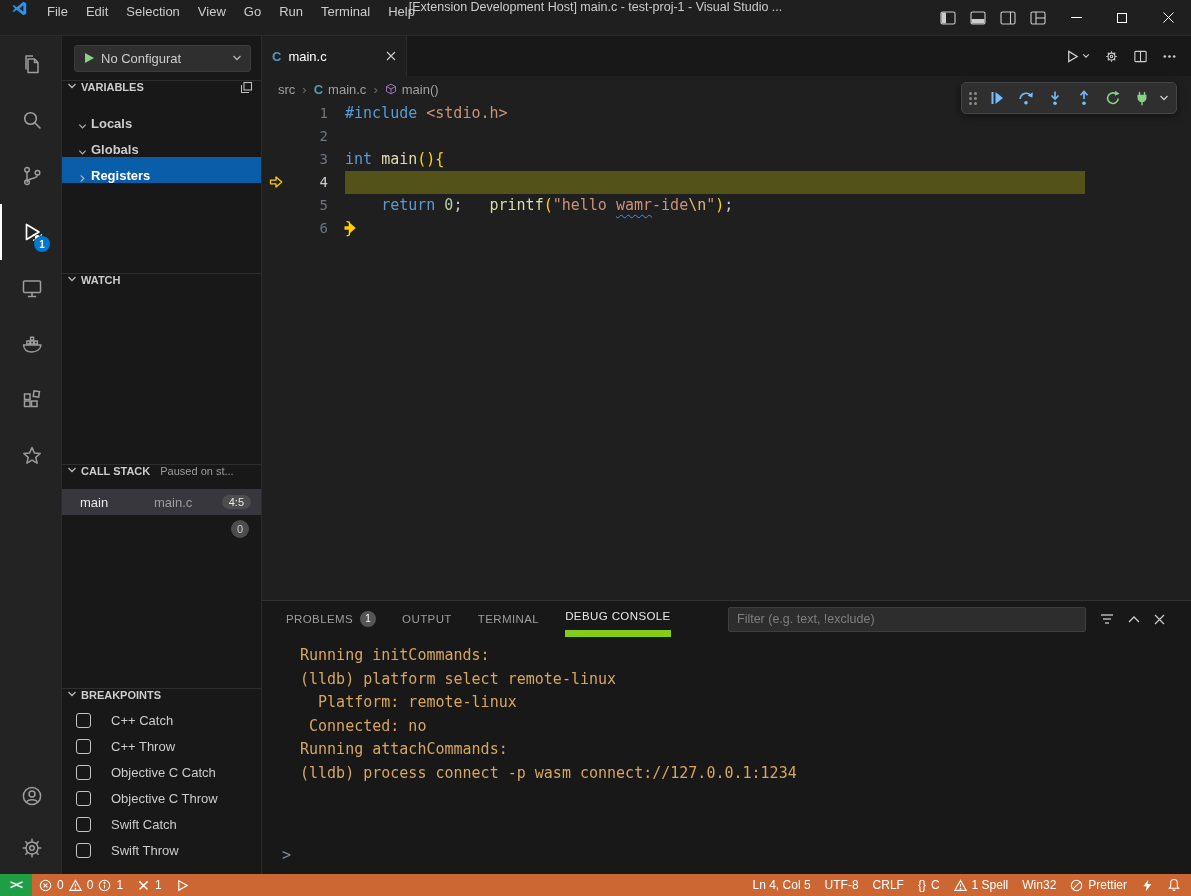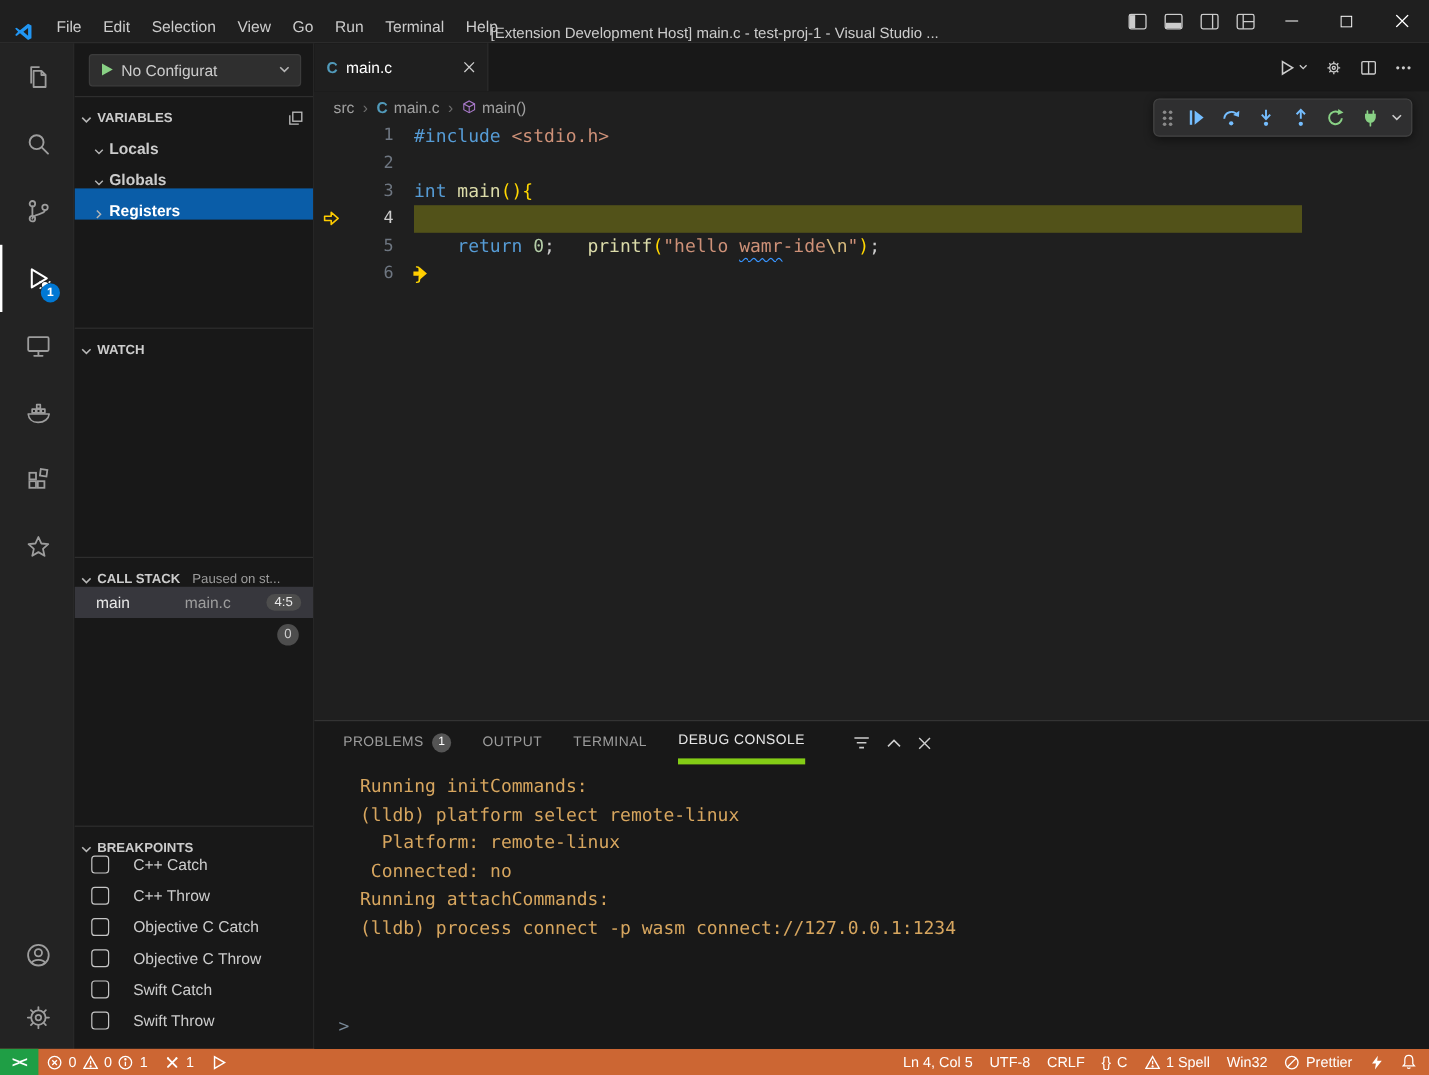--- a/index.html
+++ b/index.html
@@ -11,21 +11,21 @@
     --bracket:#ffd700; --plain:#cccccc; --console-text:#d7a65f;
     --icon-blue:#75beff; --icon-green:#89d185; --gutter-arrow:#ffcc00;
     --linenum:#6e7681; --border:#2b2b2b; --text-dim:#9d9d9d; --text:#cccccc;
   }
   *{margin:0;padding:0;box-sizing:border-box}
   body{background:#111;font-family:"Liberation Sans",sans-serif;color:var(--text)}
   .app{position:relative;width:1191px;height:896px;overflow:hidden;background:var(--editor-bg);display:flex;flex-direction:column}
   svg{display:block}
 
   
-  .titlebar{height:36px;background:var(--titlebar-bg);display:flex;align-items:flex-end;flex:none;position:relative;border-bottom:1px solid var(--border)}
+  .titlebar{height:36px;background:var(--titlebar-bg);display:flex;align-items:flex-start;flex:none;position:relative;border-bottom:1px solid var(--border)}
   .vslogo{width:38px;display:flex;justify-content:center}
   .menu-item{padding:0 9px;font-size:13px;color:#cccccc;height:24px;line-height:24px;border-radius:5px;cursor:default}
   .title-text{position:absolute;left:50%;transform:translateX(-50%);font-size:12.5px;color:#cccccc;white-space:nowrap}
   .tb-right{margin-left:auto;display:flex;align-items:center;height:100%}
   .layout-ico{width:30px;height:100%;display:flex;align-items:center;justify-content:center;color:#cccccc}
   .win-btn{width:46px;height:100%;display:flex;align-items:center;justify-content:center;color:#ffffff}
 
   
   .main{flex:1;display:flex;min-height:0}
 
@@ -36,21 +36,21 @@
   .ab-badge{position:absolute;bottom:8px;right:11px;min-width:16px;height:16px;border-radius:8px;background:var(--accent-blue);color:#fff;font-size:10px;font-weight:bold;display:flex;align-items:center;justify-content:center;padding:0 3px}
   .ab-bottom{margin-top:auto}
   .ab-item.small{height:52px}
 
   
   .sidebar{width:200px;background:var(--sidebar-bg);flex:none;display:flex;flex-direction:column;font-size:13px;border-right:1px solid var(--border);overflow:hidden}
   .side-top{height:44px;display:flex;align-items:center;padding:0 10px 0 12px;flex:none}
   .cfg-select{flex:1;height:27px;background:#2f2f2f;border:1px solid #3c3c3c;border-radius:3px;display:flex;align-items:center;gap:6px;padding:0 8px;color:#cccccc;font-size:13px}
   .cfg-select .lbl{flex:1;white-space:nowrap;overflow:hidden}
   .section{border-top:1px solid #2e2e2e;display:flex;flex-direction:column;overflow:hidden}
-  .sec-head{height:24px;display:flex;align-items:flex-end;gap:4px;padding:0 8px 0 5px;font-size:11px;font-weight:bold;color:#cccccc;flex:none}
+  .sec-head{height:24px;display:flex;align-items:flex-start;gap:4px;padding:0 8px 0 5px;font-size:11px;font-weight:bold;color:#cccccc;flex:none}
   .sec-desc{font-weight:normal;color:#9d9d9d;font-size:11px;margin-left:6px;white-space:nowrap}
   .sec-head .spacer{flex:1}
   .tree-row{height:26px;display:flex;align-items:flex-end;gap:4px;padding-left:16px;color:#cccccc;flex:none}
   .tree-row.selected{background:var(--selection-blue);color:#ffffff}
   .chev{color:#b6b6b6;display:flex}
   .frame-row{height:26px;display:flex;align-items:center;background:var(--row-selected);padding:0 10px 0 18px;gap:6px;flex:none}
   .frame-name{width:68px;color:#e8e8e8}
   .frame-file{flex:1;color:#9d9d9d}
   .pill{background:#4d4d4d;color:#e8e8e8;font-size:11px;border-radius:8px;padding:1px 7px}
   .thread-row{height:28px;display:flex;align-items:center;justify-content:flex-end;padding-right:12px;flex:none}
@@ -84,21 +84,21 @@
 
   .debug-toolbar{position:absolute;top:46px;right:14px;height:32px;background:#2f2f30;border:1px solid #454545;border-radius:5px;display:flex;align-items:center;padding:0 5px;gap:2px;z-index:20;box-shadow:0 2px 8px rgba(0,0,0,.45)}
   .dt-btn{width:27px;height:26px;display:flex;align-items:center;justify-content:center;border-radius:4px}
   .grip{display:grid;grid-template-columns:3px 3px;grid-gap:2px;margin:0 4px 0 2px}
   .grip i{width:3px;height:3px;border-radius:50%;background:#8a8a8a}
 
   
   .panel{height:274px;background:var(--panel-bg);border-top:1px solid #333;display:flex;flex-direction:column;flex:none}
   .panel-head{height:36px;display:flex;align-items:center;padding:0 26px 0 24px;flex:none}
   .ptab{height:100%;display:flex;align-items:center;gap:7px;margin-right:26px;font-size:11.5px;letter-spacing:.4px;color:#9d9d9d;border-bottom:1px solid transparent}
-  .ptab.active{color:#e7e7e7;border-bottom:5px solid #84cc16}
+  .ptab.active{color:#e7e7e7;border-bottom:7px solid #84cc16}
   .ptab-badge{min-width:16px;height:16px;border-radius:8px;background:#555;color:#fff;font-size:10px;display:flex;align-items:center;justify-content:center;padding:0 4px}
   .panel-filter{margin-left:auto;width:358px;height:25px;background:#2d2d2d;border:1px solid #3e3e3e;border-radius:2px;color:#cccccc;font-size:12.5px;padding:0 8px;font-family:"Liberation Sans",sans-serif;outline:none}
   .panel-filter::placeholder{color:#7f7f7f}
   .panel-acts{display:flex;align-items:center;gap:14px;margin-left:14px;color:#cccccc}
   .panel-body{flex:1;position:relative;padding:7px 0 0 38px;font-family:"DejaVu Sans Mono",monospace;font-size:15px;color:var(--console-text);overflow:hidden}
   .console-line{height:23.5px;line-height:23.5px;white-space:pre}
   .console-prompt{position:absolute;left:20px;bottom:10px;color:#7a8a99;font-size:15px}
 
   
   .statusbar{height:22px;background:var(--statusbar-bg);display:flex;align-items:center;color:#ffffff;font-size:12px;flex:none}
@@ -553,20 +553,21 @@
           </div>
           <div class="ptab">
               <span>OUTPUT</span>
             </div>
           <div class="ptab">
               <span>TERMINAL</span>
             </div>
           <div class="ptab active">
               <span>DEBUG CONSOLE</span>
             </div>
+          <input class="panel-filter" placeholder="Filter (e.g. text, !exclude)" style="">
           <div class="panel-acts">
             <span>
               <svg width="14" height="12" viewBox="0 0 14 12" stroke="currentColor" stroke-width="1.3">
                   <line x1="1" y1="2" x2="13" y2="2"></line>
                   <line x1="3" y1="6" x2="11" y2="6"></line>
                   <line x1="5" y1="10" x2="9" y2="10"></line>
                 </svg>
             </span>
             <span>
               <svg width="12" height="8" viewBox="0 0 12 8">

